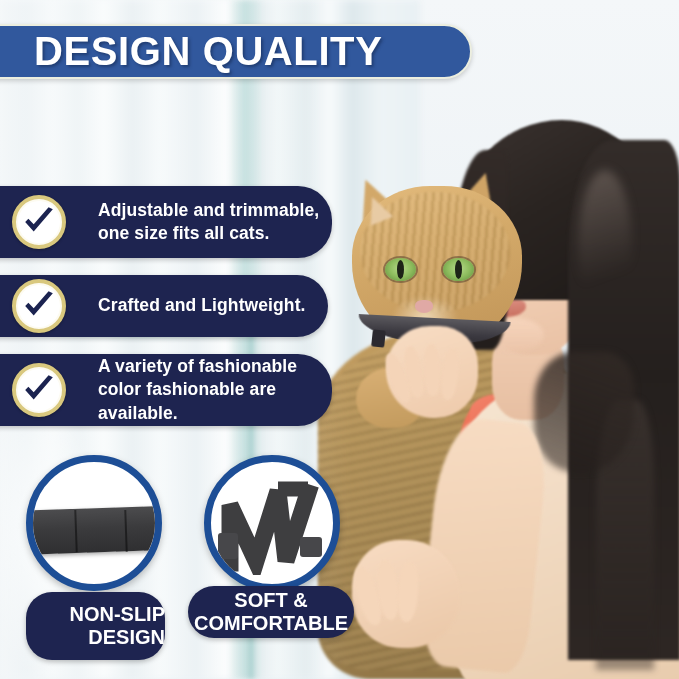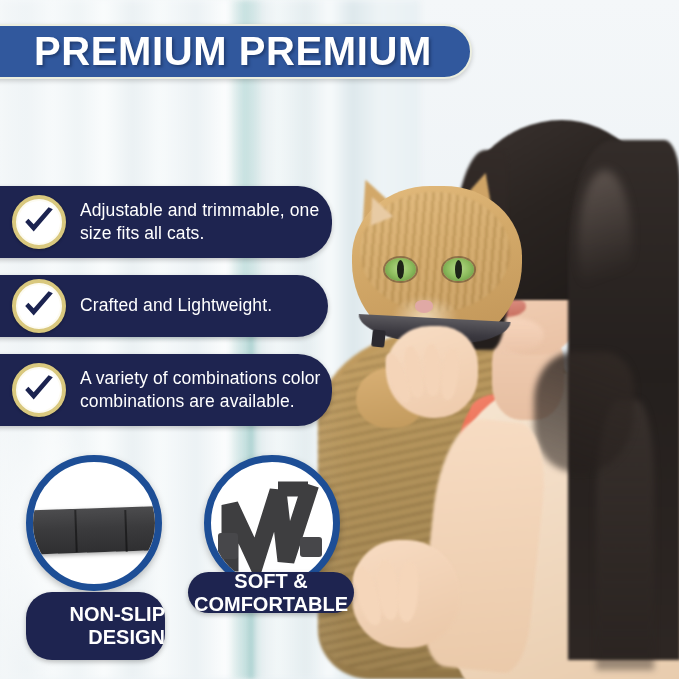--- a/index.html
+++ b/index.html
@@ -332,22 +332,22 @@
     margin-left:26px;
     border-radius:50%;
     background:#ffffff;
     border:4px solid #d9c87e;
     box-shadow:inset 0 0 0 2px #fdfbf1, 0 1px 3px rgba(0,0,0,.3);
     display:flex; align-items:center; justify-content:center;
   }
   .check-badge svg{ width:34px; height:34px; display:block; }
 
   .pill-text{
-    margin-left:14px; color:#ffffff;
-    font-size:17.5px; font-weight:400; line-height:1.34;
+    margin-left:32px; color:#ffffff;
+    font-size:17.5px; font-weight:700; line-height:1.34;
     letter-spacing:.1px;
   }
 
   
   .circ{
     position:absolute; width:136px; height:136px; border-radius:50%;
     background:#ffffff;
     border:7px solid #1d4e96;
     box-shadow:0 3px 7px rgba(0,0,0,.25);
     overflow:hidden;
@@ -376,21 +376,21 @@
   .label-pill{
     position:absolute;
     background:#1e2450;
     border-radius:26px;
     display:flex; align-items:center; justify-content:center;
     text-align:center;
     color:#ffffff; font-size:20px; font-weight:bold; line-height:1.15;
     box-shadow:0 2px 5px rgba(0,0,0,.25);
   }
   .label-1{ left:26px; top:592px; width:139px; height:68px;text-align:right; }
-  .label-2{ left:188px; top:572px; width:166px; height:41px; }
+  .label-2{ left:188px; top:586px; width:166px; height:52px; }
 </style>
 </head>
 <body>
 
 <div id="scene">
   <div class="bg-base"></div>
   <div class="curtains"></div>
   <div class="glass-pane"></div>
   <div class="glass-pane2"></div>
   <div class="glass-edge"></div>
@@ -446,21 +446,21 @@
   <div class="fb fb1"></div>
   <div class="fb fb2"></div>
   <div class="fb fb3"></div>
 
   <div class="photo-veil"></div>
 </div>
 
 <div id="overlay">
 
   <div class="banner">
-    <span class="banner-title">PREMIUM PREMIUM</span>
+    <span class="banner-title">DESIGN QUALITY</span>
   </div>
 
 
   <div class="pill pill-1">
     <div class="check-badge">
       <svg viewBox="0 0 32 32" aria-hidden="true">
         <path d="M3 16 L11 25 L29 4 L25 2 L11 18 L6 13 Z" fill="#1b2350"></path>
       </svg>
     </div>
     <div class="pill-text">Adjustable and trimmable, one size fits all cats.</div>
@@ -474,21 +474,21 @@
     </div>
     <div class="pill-text">Crafted and Lightweight.</div>
   </div>
 
   <div class="pill pill-3">
     <div class="check-badge">
       <svg viewBox="0 0 32 32" aria-hidden="true">
         <path d="M3 16 L11 25 L29 4 L25 2 L11 18 L6 13 Z" fill="#1b2350"></path>
       </svg>
     </div>
-    <div class="pill-text">A variety of combinations color combinations are available.</div>
+    <div class="pill-text">A variety of fashionable color fashionable are available.</div>
   </div>
 
   <div class="circ circ-1">
     <div class="strap-band"></div>
     <div class="strap-seam seam-a"></div>
     <div class="strap-seam seam-b"></div>
   </div>
 
   <div class="circ circ-2">
     <div class="m-wrap">

